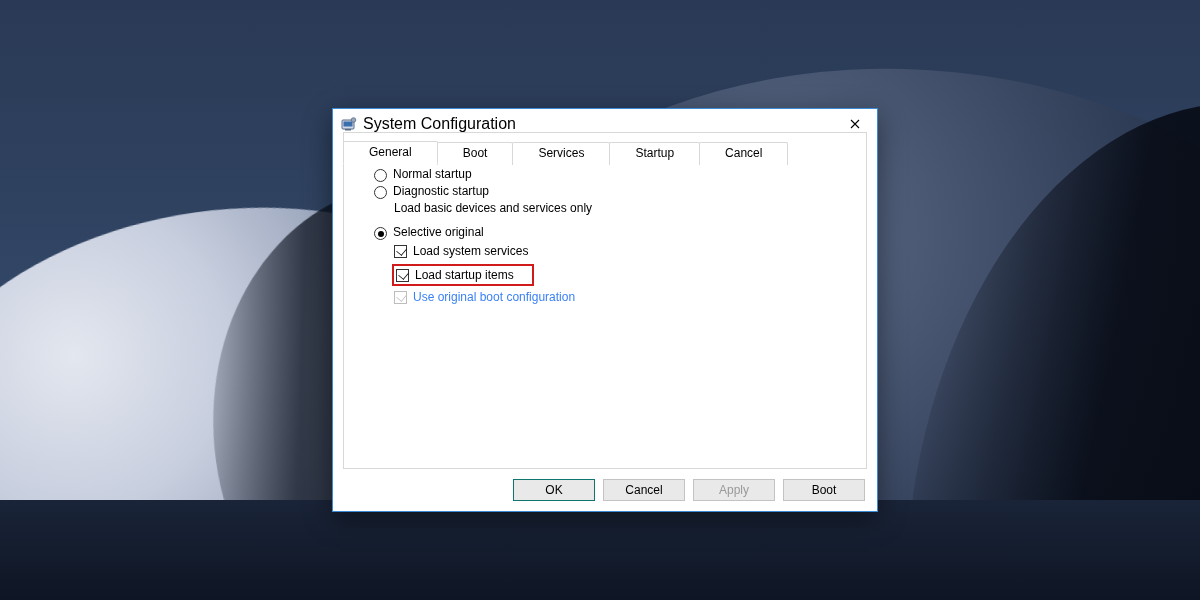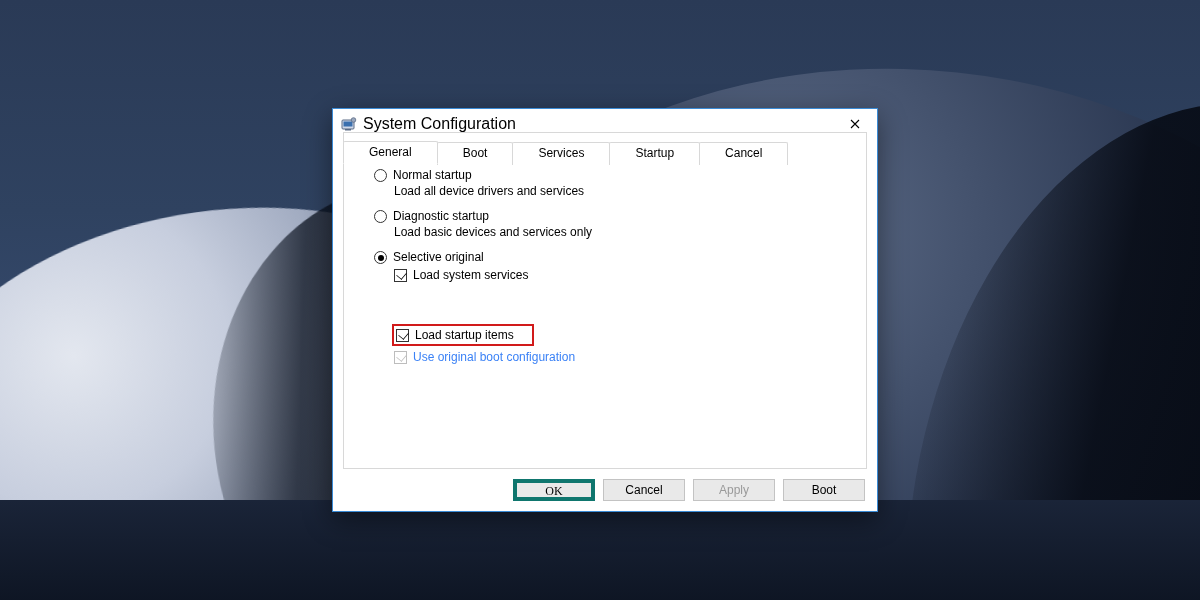--- a/index.html
+++ b/index.html
@@ -46,43 +46,43 @@
 
   .tabs{position:relative;margin:2px 10px 0 10px;height:22px;}
   .tabstrip{position:absolute;left:0;top:0;display:flex;gap:0;z-index:2;}
   .tab{padding:3px 25px 4px;border:1px solid #d8d8d8;border-bottom:none;background:#fff;
     font-size:12px;color:#000;cursor:pointer;border-radius:2px 2px 0 0;margin-right:-1px;}
   .tab.inactive{background:#fff;border-color:#d8d8d8;position:relative;top:1px;}
   .tab.active{background:#fff;border-color:#d8d8d8;border-bottom:1px solid #fff;z-index:3;}
   .tabpanel{position:absolute;left:10px;right:10px;top:23px;bottom:42px;border:1px solid #d8d8d8;
     background:#fff;padding:12px 16px;}
   .group-label{font-size:12px;margin:2px 0 6px 0;}
-  .opt{display:flex;align-items:center;margin:2px 0 2px 14px;}
+  .opt{display:flex;align-items:flex-start;margin:2px 0 2px 14px;}
   .radio{appearance:none;-webkit-appearance:none;width:13px;height:13px;border:1px solid #333;
     border-radius:50%;margin:2px 6px 0 0;position:relative;cursor:pointer;background:#fff;}
   .radio:checked::after{content:"";position:absolute;left:2.5px;top:2.5px;width:6px;height:6px;
     background:#000;border-radius:50%;}
   .opt-label{font-size:12px;cursor:pointer;}
   .opt-desc{font-size:12px;margin:1px 0 10px 34px;color:#000;}
   .sub{margin:4px 0 2px 34px;display:flex;align-items:flex-end;}
   .chk{appearance:none;-webkit-appearance:none;width:13px;height:13px;border:1px solid #333;
     margin:0 6px 0 0;position:relative;cursor:pointer;background:#fff;}
   .chk:checked::after{content:"";position:absolute;left:2px;top:-1px;width:8px;height:10px;
     border:solid #000;border-width:0 1.5px 1.5px 0;transform:rotate(40deg) scale(.75);}
   .chk.disabled{border-color:#bdbdbd;cursor:default;}
   .chk.disabled:checked::after{border-color:#bdbdbd;}
   .sub .lbl{font-size:12px;}
   .sub .lbl.disabled{color:#3b82f6;}
   .hl{border:2.5px solid #d11a1a;padding:2px 18px 2px 2px;margin-left:32px;display:inline-flex;
-    align-items:center;margin-top:36px;}
+    align-items:center;}
 
   .btnrow{position:absolute;right:12px;bottom:10px;display:flex;gap:8px;}
   .btn{width:82px;height:22px;border:1px solid #c3c3c3;background:#e9e9e9;font-size:12px;
     cursor:pointer;color:#000;}
-  .btn.default{border:4px solid #0f766e;background:#e9e9e9;font-family:Liberation Serif, serif;}
+  .btn.default{border:1px solid #0f766e;background:#e9e9e9;}
   .btn:disabled{color:#9a9a9a;cursor:default;}
 </style>
 </head>
 <body>
 
 <div class="desktop">
   <div class="dune2"></div>
   <div class="dune1"></div>
   <div class="foreground"></div>
 
@@ -114,21 +114,20 @@
       </div>
     </div>
 
     <div class="tabpanel">
       <div class="group-label">Startup selection</div>
 
       <div class="opt">
         <input type="radio" class="radio" name="ss" style="">
         <label class="opt-label">Normal startup</label>
       </div>
-      <div class="opt-desc">Load all device drivers and services</div>
 
       <div class="opt">
         <input type="radio" class="radio" name="ss" style="">
         <label class="opt-label">Diagnostic startup</label>
       </div>
       <div class="opt-desc">Load basic devices and services only</div>
 
       <div class="opt">
         <input type="radio" class="radio" name="ss" checked="" style="">
         <label class="opt-label">Selective original</label>

